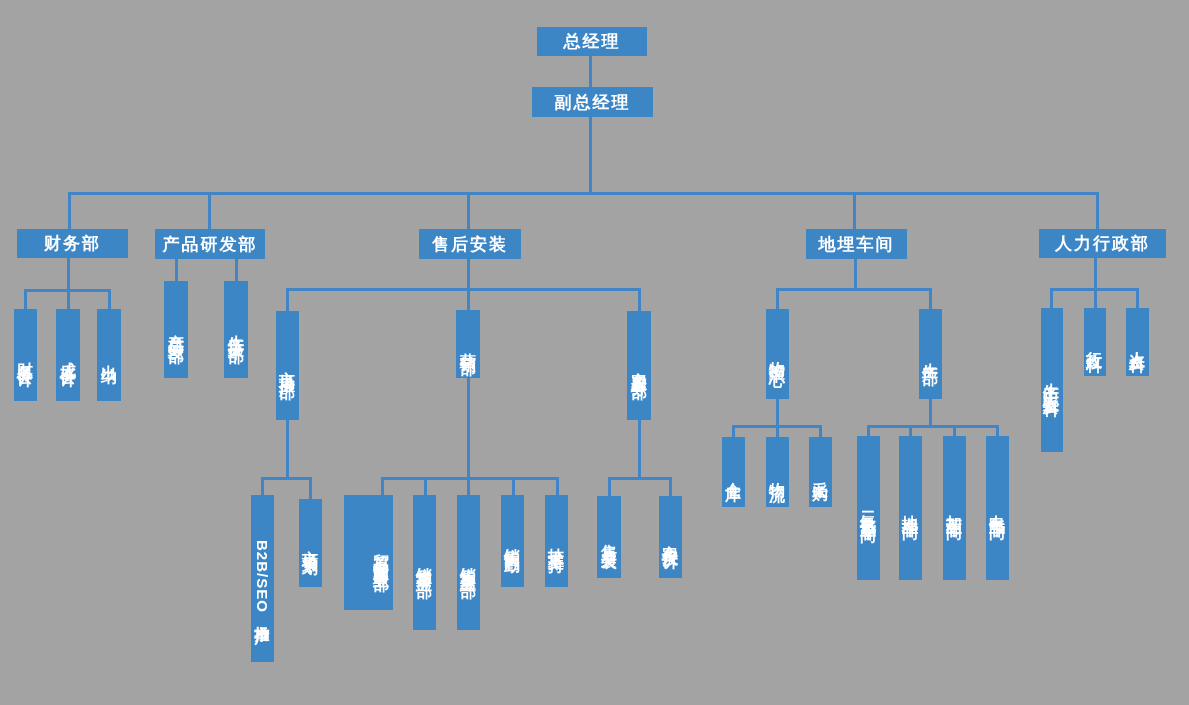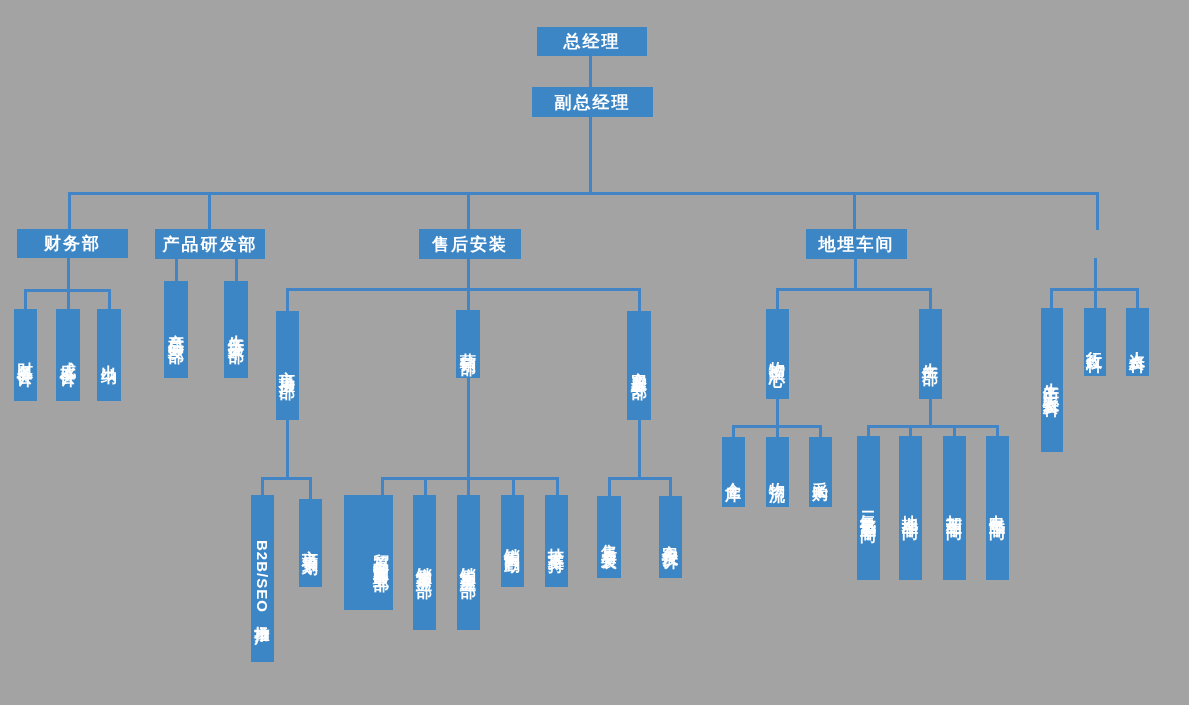--- a/index.html
+++ b/index.html
@@ -91,20 +91,21 @@
   <div class="vl" style="left:1050px;top:288px;height:20px"></div>
   <div class="vl" style="left:1136px;top:288px;height:20px"></div>
 
   <div class="hbox" style="left:537px;top:27px;width:110px;height:29px">总经理</div>
   <div class="hbox" style="left:532px;top:87px;width:121px;height:30px">副总经理</div>
 
   <div class="hbox" style="left:17px;top:229px;width:111px;height:29px">财务部</div>
   <div class="hbox" style="left:155px;top:229px;width:110px;height:30px">产品研发部</div>
   <div class="hbox" style="left:419px;top:229px;width:102px;height:30px">售后安装</div>
   <div class="hbox" style="left:806px;top:229px;width:101px;height:30px">地埋车间</div>
+  <div class="hbox" style="left:1039px;top:229px;width:127px;height:29px">人力行政部</div>
 
   <div class="vbox" style="left:14px;top:309px;width:23px;height:92px">财务会计</div>
   <div class="vbox" style="left:56px;top:309px;width:24px;height:92px">成本会计</div>
   <div class="vbox" style="left:97px;top:309px;width:24px;height:92px">出纳</div>
 
   <div class="vbox" style="left:164px;top:281px;width:24px;height:97px">产品研发部</div>
   <div class="vbox" style="left:224px;top:281px;width:24px;height:97px">生产技术部</div>
 
   <div class="vbox" style="left:276px;top:311px;width:23px;height:109px">市场推广部</div>
   <div class="vbox" style="left:456px;top:310px;width:24px;height:68px">营销部</div>

